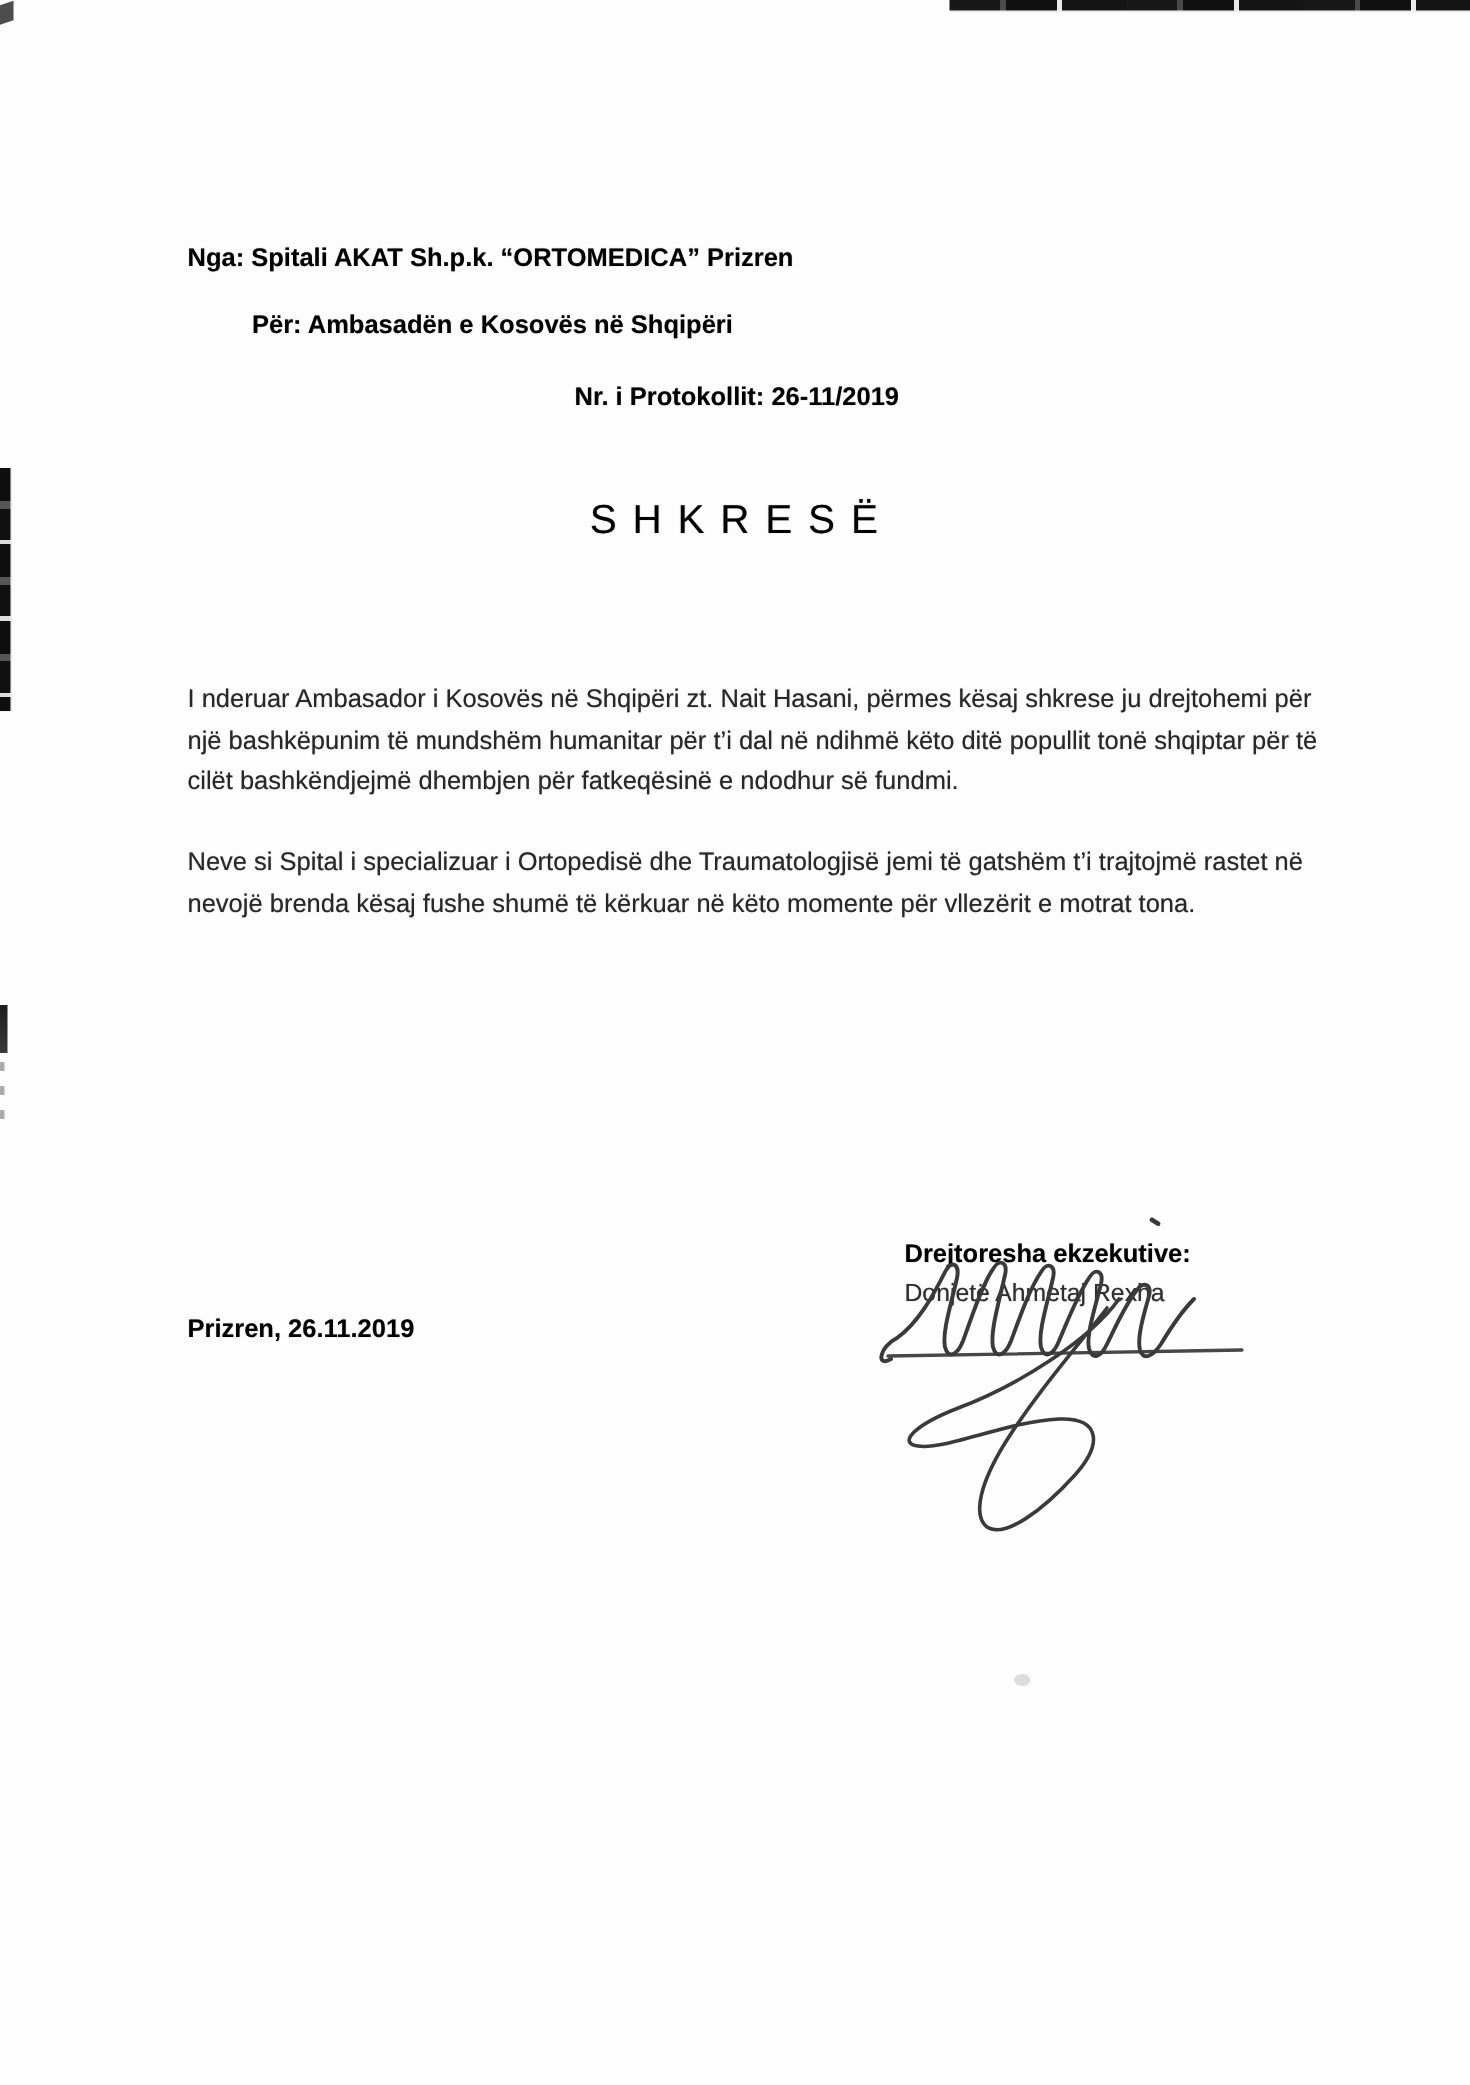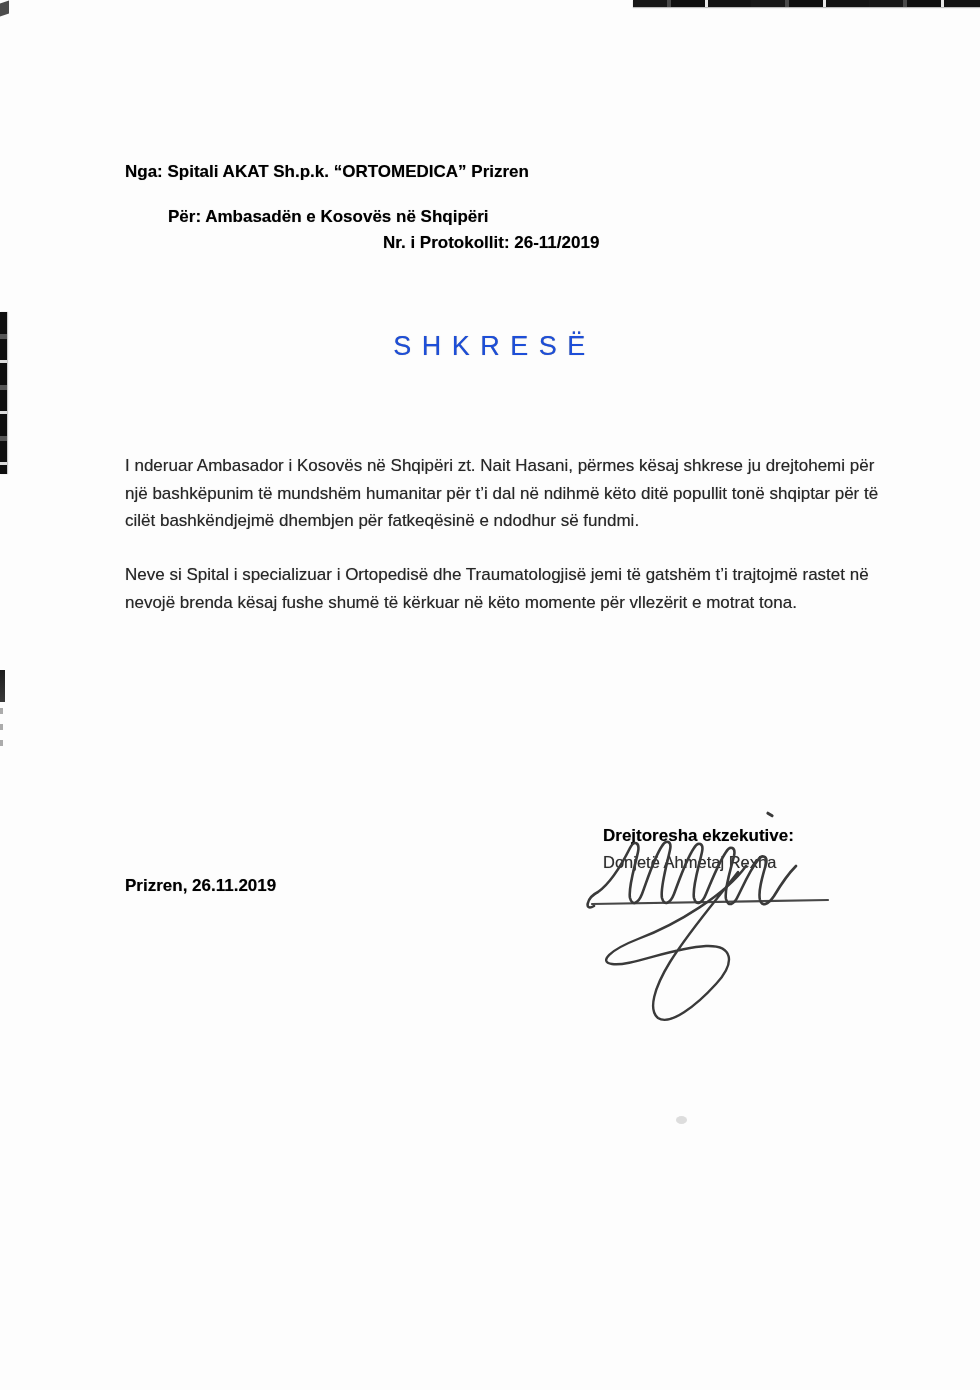--- a/index.html
+++ b/index.html
@@ -5,24 +5,24 @@
   html,body{margin:0;padding:0;background:#ffffff;}
   .page{
     position:relative;width:980px;height:1390px;background:#fdfdfd;
     font-family:"Liberation Sans",sans-serif;color:#222;overflow:hidden;
   }
   .txt{position:absolute;white-space:pre-wrap;text-shadow:0 0 .7px rgba(45,45,45,.55);}
   .bold{font-weight:bold;color:#000000;}
   .hdr{font-size:17px;line-height:22px;}
   .from-line{left:125px;top:161px;}
   .to-line{left:125px;top:206px;margin-left:43px;}
-  .protocol-line{left:383px;top:232px;}
+  .protocol-line{left:383px;top:254px;}
   .title{
     left:0;width:980px;top:331px;text-align:center;
-    font-size:27px;letter-spacing:1.5px;color:#1d4ed8;font-weight:500;
+    font-size:27px;letter-spacing:1.5px;color:#000000;font-weight:500;
   }
   .body-par{left:125px;width:768px;font-size:17px;line-height:27.5px;color:#272727;}
   .par-1{top:435px;}
   .par-2{top:544px;}
   .par-3{top:687px;}
   .date-line{left:125px;top:827px;margin-top:48px;}
   .sig-title{left:603px;top:825px;}
   .sig-name{left:603px;top:853px;font-size:16.5px;color:#2e2e2e;}
   
   .signature-svg{position:absolute;left:578px;top:836px;width:300px;height:200px;}

